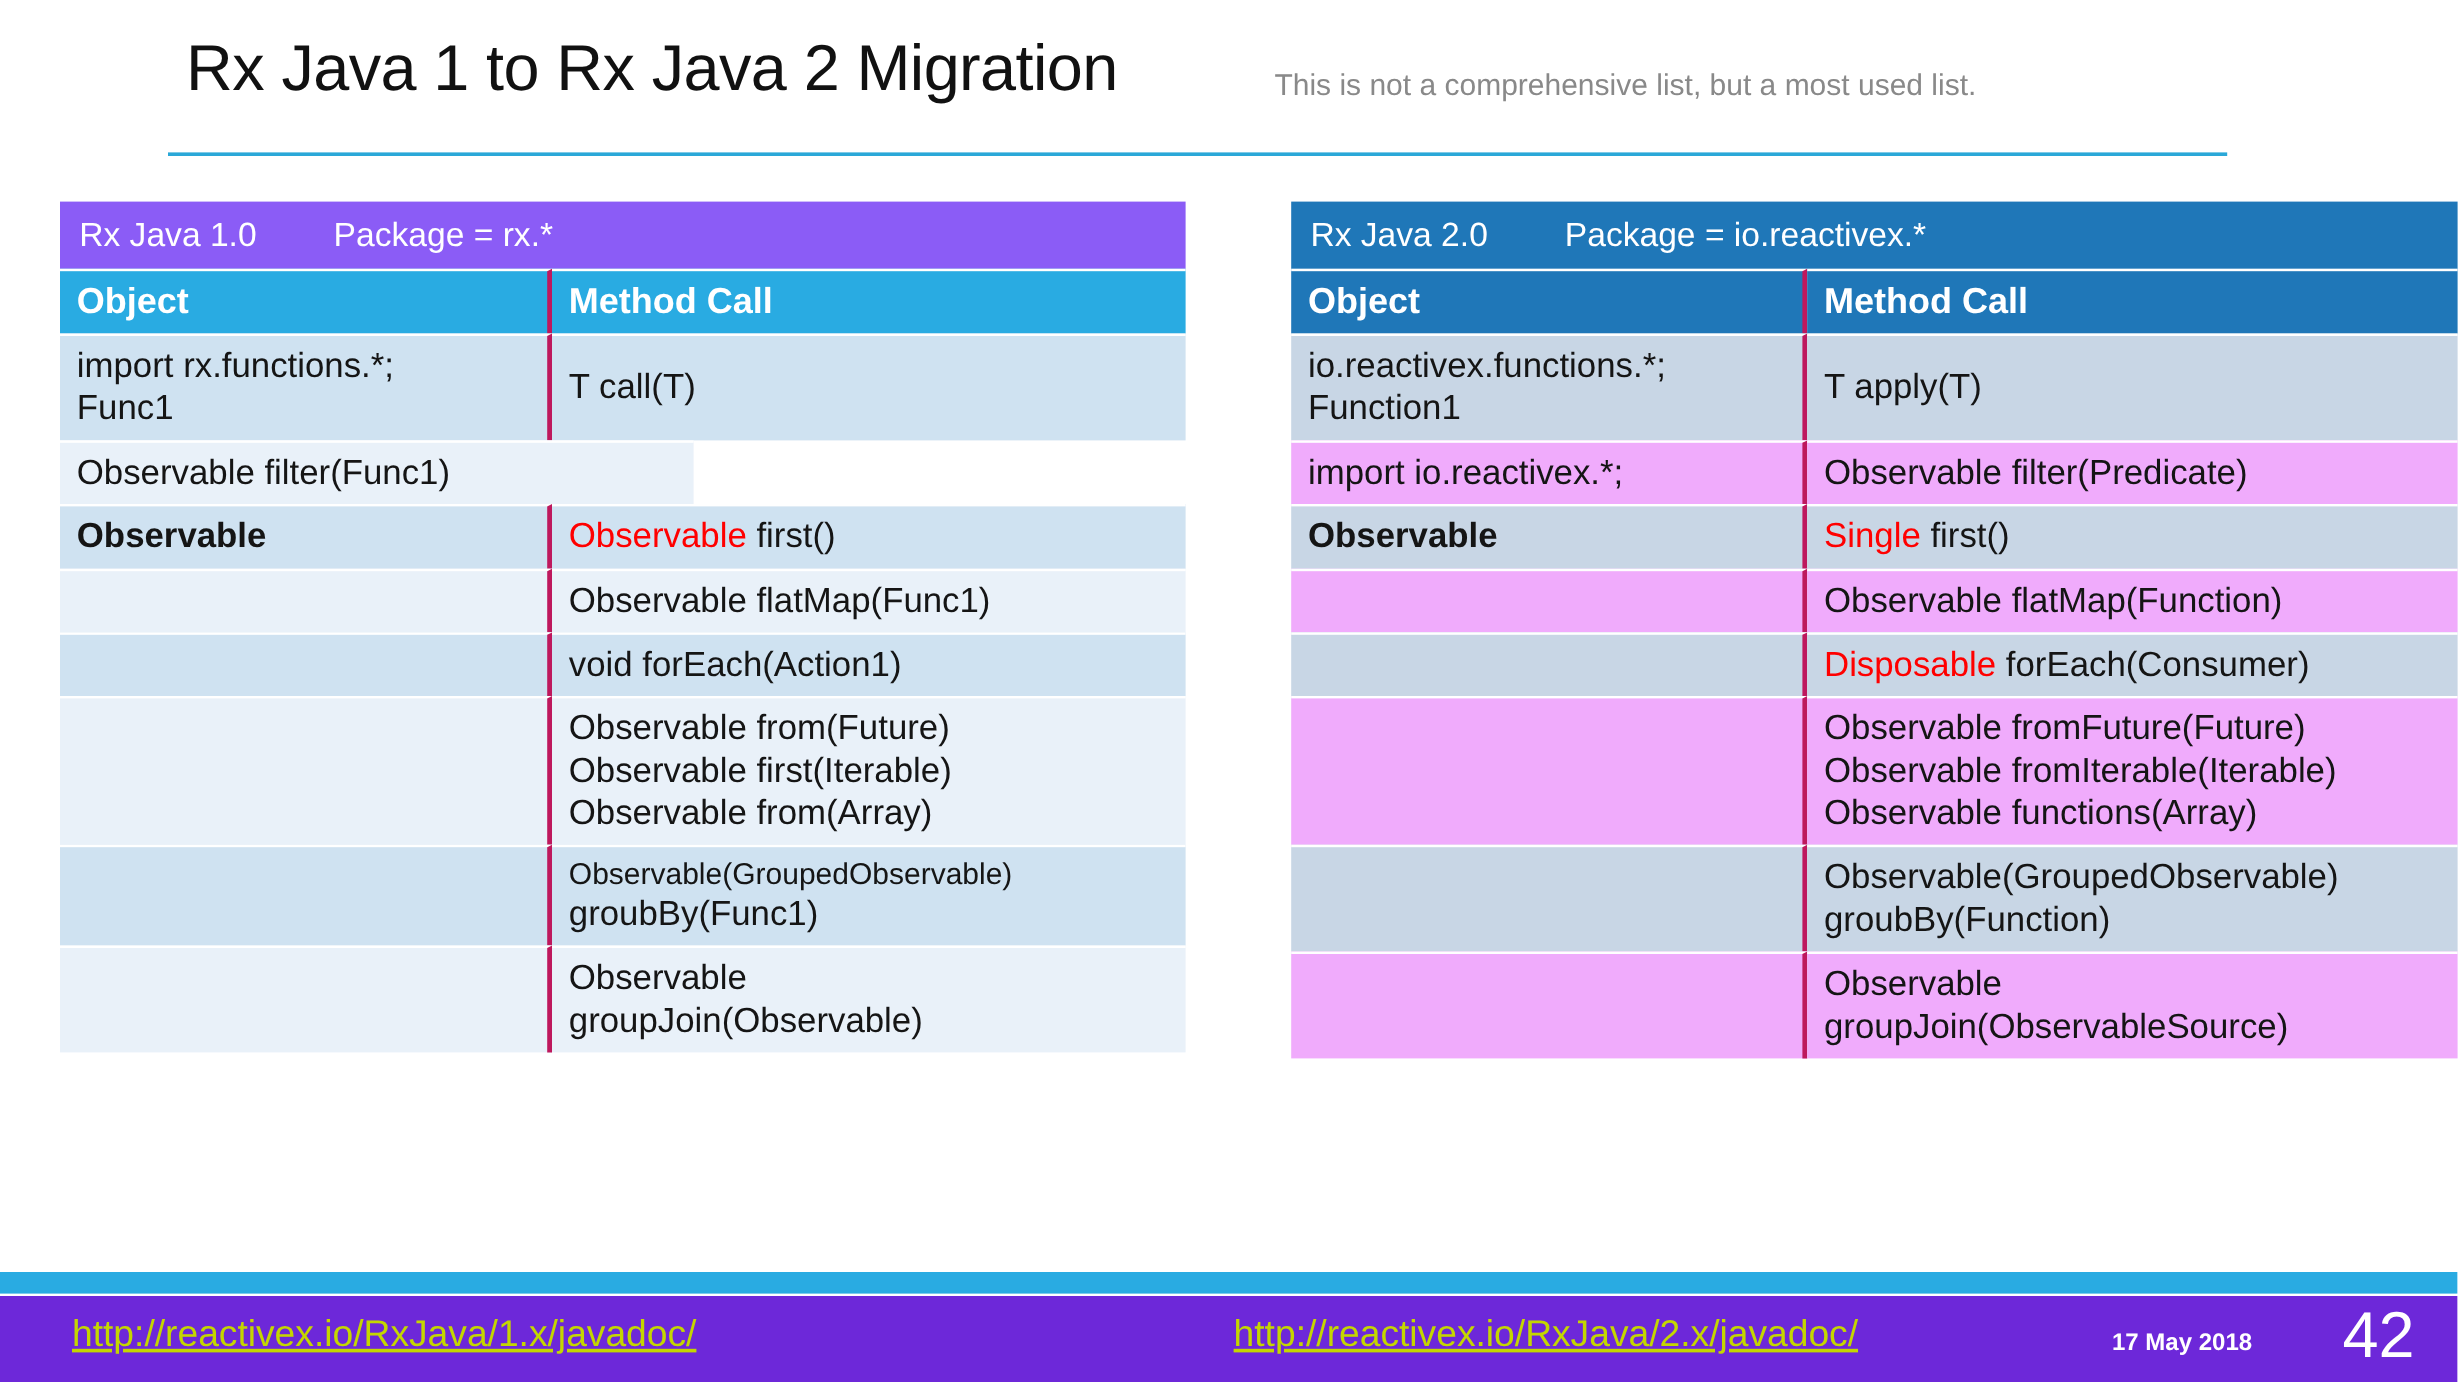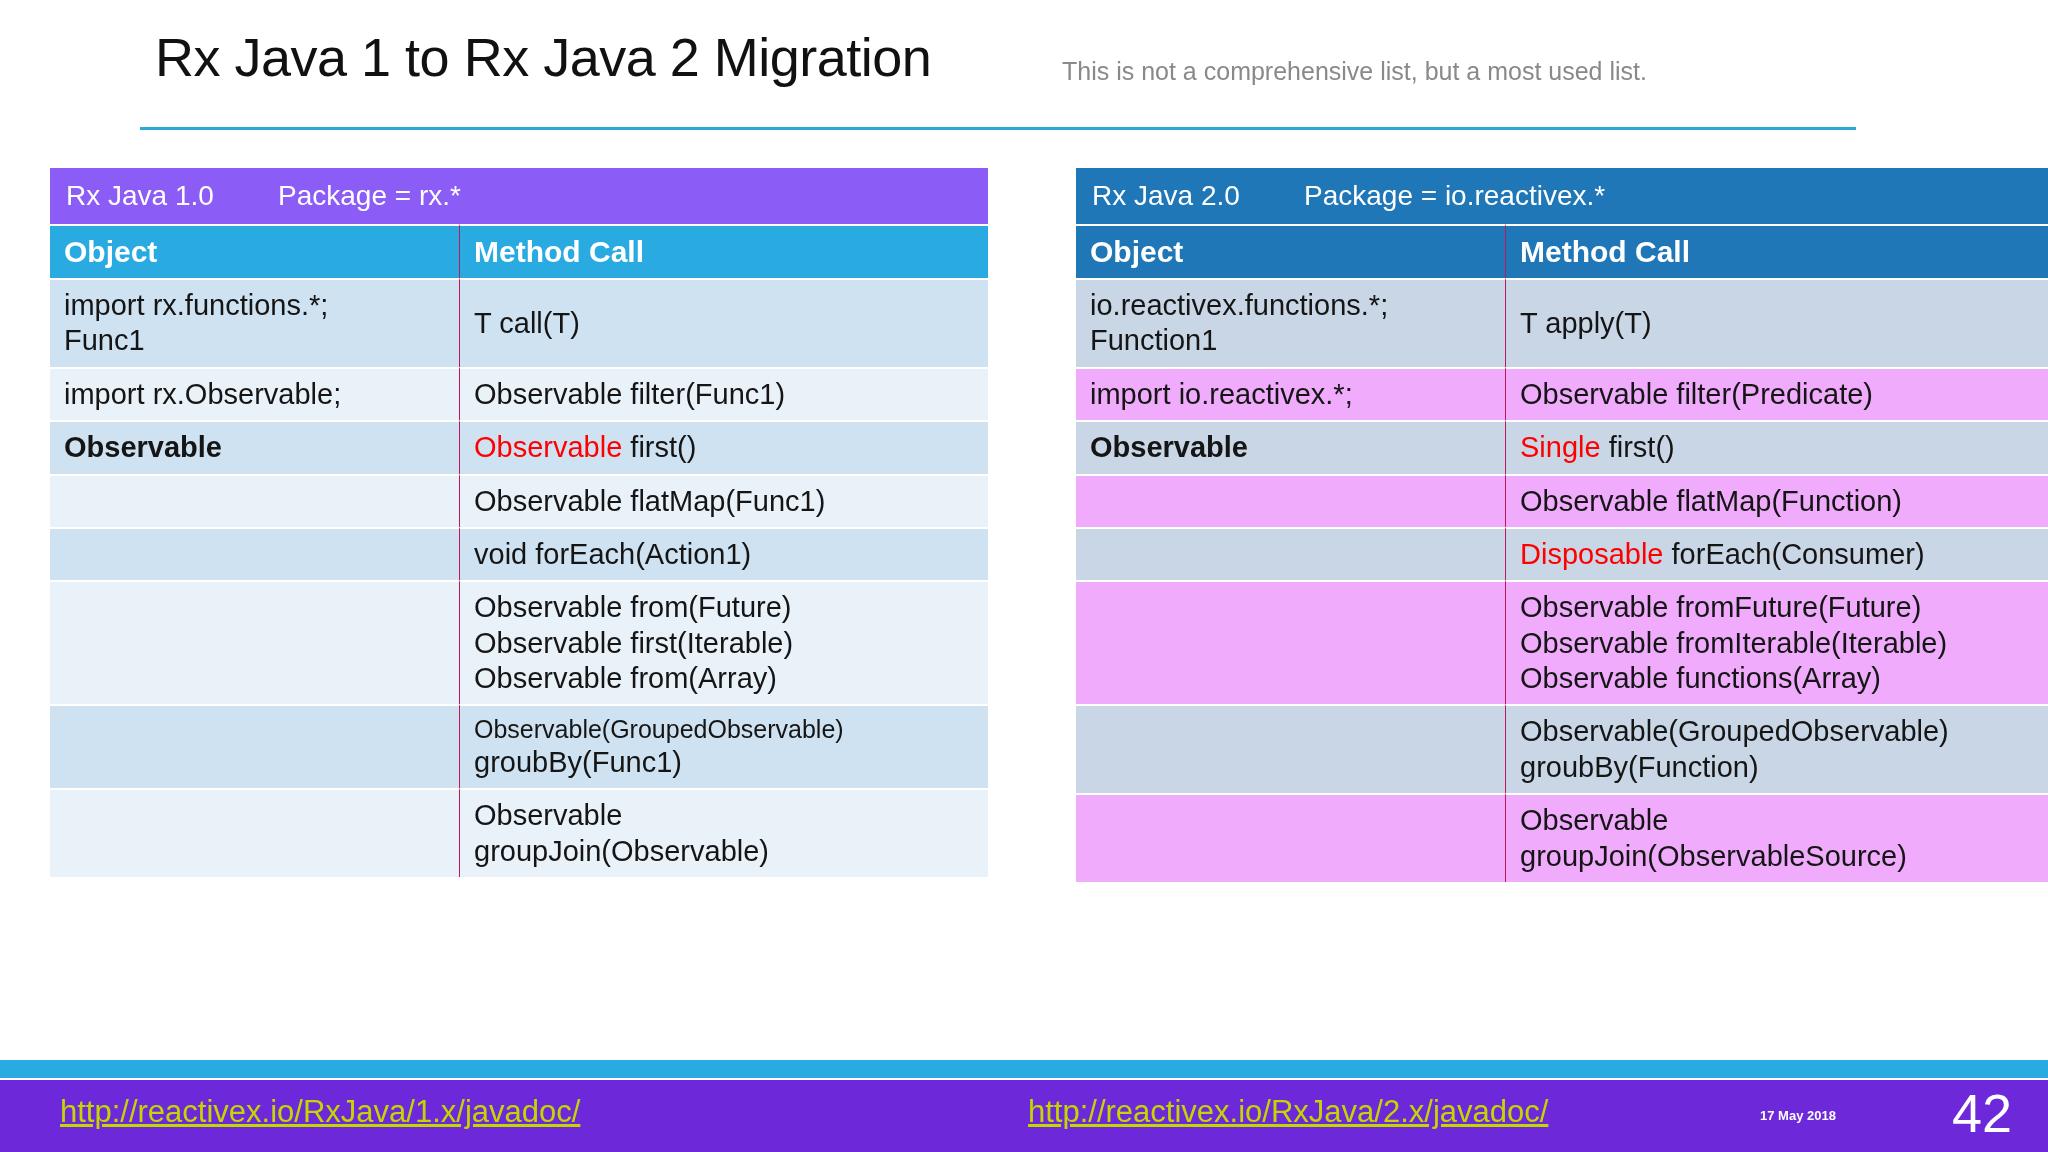--- a/index.html
+++ b/index.html
@@ -66,21 +66,21 @@
   .hrow .c-obj{border-right:3px solid #ffffff;}
 
   
   .left  .b0 .cell{background:#cfe2f1;}
   .left  .b1 .cell{background:#e9f1f9;}
   
   .right .b0 .cell{background:#c8d6e5;}
   .right .b1 .cell{background:#f0abfc;justify-content:flex-end;}
 
   .row .cell{border-top:2px solid #ffffff;}
-  .row .c-obj{border-right:1px solid #be185d;}
+  .row .c-obj{border-right:4px solid #be185d;}
 
   .bold{font-weight:bold;}
   .red{color:#ff0000;}
   .small{font-size:25px;}
   .ln{display:block;white-space:nowrap;}
 
   
   .footer-strip{
     position:absolute;left:0;top:1060px;width:2048px;height:18px;
     background:#29abe2;
@@ -91,21 +91,21 @@
   }
   .flink{
     position:absolute;top:14px;
     font-size:31px;color:#c4d600;text-decoration:underline;
     white-space:nowrap;cursor:pointer;
   }
   .flink.one{left:60px;}
   .flink.two{left:1028px;}
   .fdate{
     position:absolute;left:1760px;top:28px;
-    font-size:13px;color:#ffffff;font-weight:bold;white-space:nowrap;
+    font-size:20px;color:#ffffff;font-weight:bold;white-space:nowrap;
   }
   .fpage{
     position:absolute;left:1952px;top:2px;
     font-size:54px;color:#ffffff;white-space:nowrap;
   }
 </style>
 </head>
 <body>
 
 <div class="slide">
@@ -130,23 +130,20 @@
           <div class="row b0">
             <div class="cell c-obj">
               <span class="ln">import rx.functions.*;</span>
               <span class="ln">Func1</span>
             </div>
             <div class="cell c-mth">
               <span class="ln">T call(T)</span>
             </div>
           </div>
           <div class="row b1">
-            <div class="cell c-obj">
-              <span class="ln">import rx.Observable;</span>
-            </div>
             <div class="cell c-mth">
               <span class="ln">Observable filter(Func1)</span>
             </div>
           </div>
           <div class="row b0">
             <div class="cell c-obj">
               <span class="ln bold">Observable</span>
             </div>
             <div class="cell c-mth">
               <span class="ln"><span class="red">Observable</span> first()</span>

